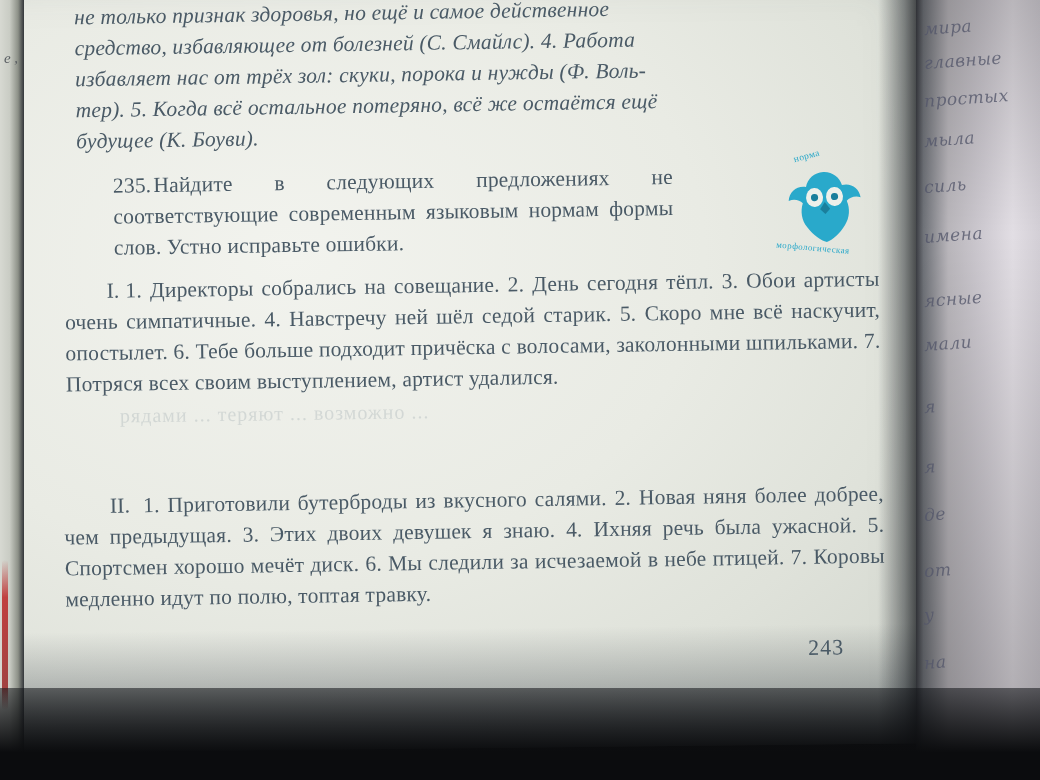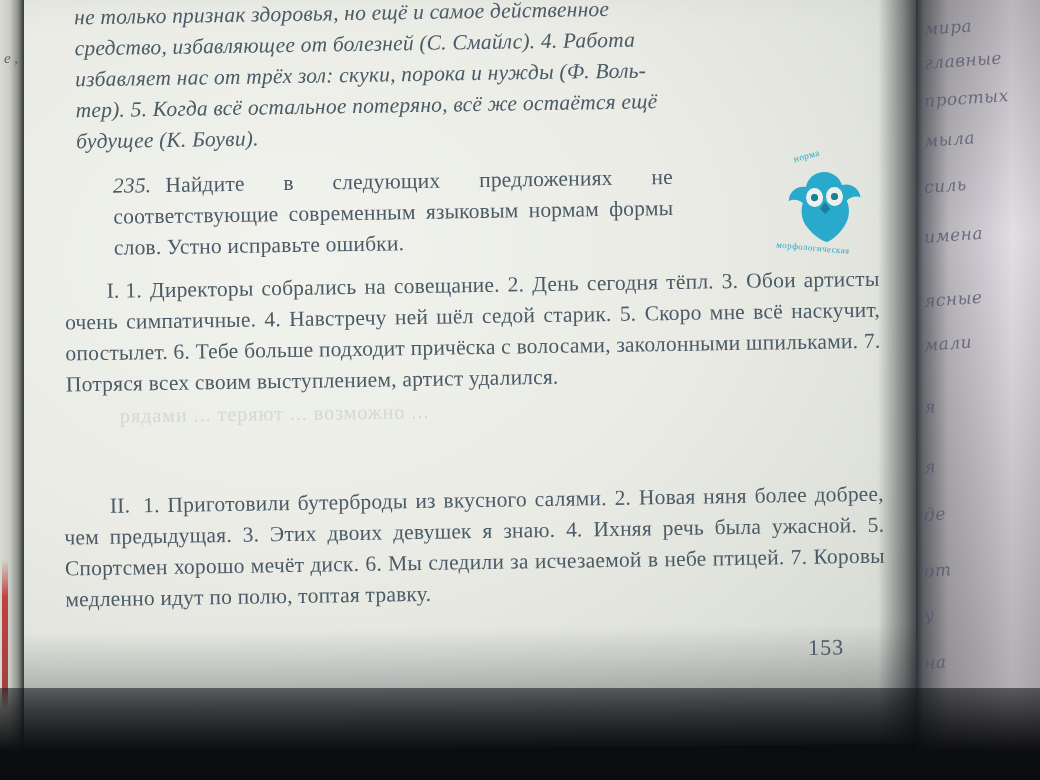--- a/index.html
+++ b/index.html
@@ -90,21 +90,21 @@
 
   .blk-task {
     position: absolute;
     left: 32px; top: 165px;
     width: 560px;
     font-size: 20.5px;
     line-height: 30px;
     letter-spacing: .4px;
     text-align: left;
   }
-  .blk-task .num { margin-right: 14px; font-style: italic; }
+  .blk-task .num { margin-right: 2px; }
 
   .blk-one {
     position: absolute;
     left: -18px; top: 270px;
     width: 815px;
   }
   .blk-one .rnum { margin-left: 42px; margin-right: 6px; }
 
   .blk-two {
     position: absolute;
@@ -246,21 +246,21 @@
         <span class="rnum">I.</span><span>1. Директоры собрались на совещание. 2. День сегодня тёпл. 3. Обои артисты очень симпатичные. 4. Навстречу ней шёл седой старик. 5. Скоро мне всё наскучит, опостылет. 6. Тебе больше подходит причёска с волосами, заколонными шпильками. 7. Потряся всех своим выступлением, артист удалился.</span>
       </p>
     </div>
 
     <div class="blk-two">
       <p>
         <span class="rnum">II.</span><span>1. Приготовили бутерброды из вкусного салями. 2. Новая няня более добрее, чем предыдущая. 3. Этих двоих девушек я знаю. 4. Ихняя речь была ужасной. 5. Спортсмен хорошо мечёт диск. 6. Мы следили за исчезаемой в небе птицей. 7. Коровы медленно идут по полю, топтая травку.</span>
       </p>
     </div>
 
-    <div class="page-number">153</div>
+    <div class="page-number">243</div>
   </div>
 
   <div class="stamp">
     <div class="ring-txt">
       <span class="rt-top">норма</span>
       <span class="rt-bottom">морфологическая</span>
     </div>
     <svg class="owl-svg" width="74" height="78" viewBox="0 0 74 78">
       <g fill="#29a9cb">
         <path d="M37 6 C28 6 21 12 19 20 C10 18 2 24 1 33 C7 31 12 33 15 36 C12 44 13 53 18 60 C24 69 31 74 37 76 C43 74 50 69 56 60 C61 53 62 44 59 36 C62 33 67 31 73 33 C72 24 64 18 55 20 C53 12 46 6 37 6 Z"></path>

